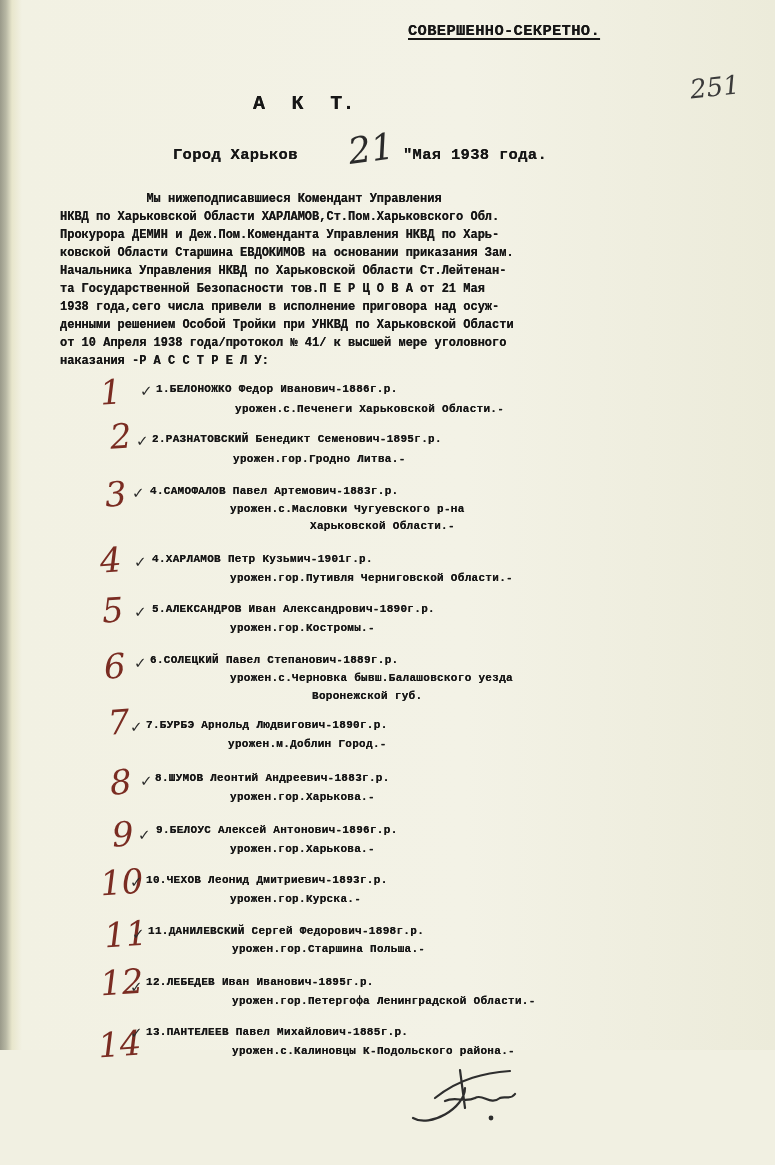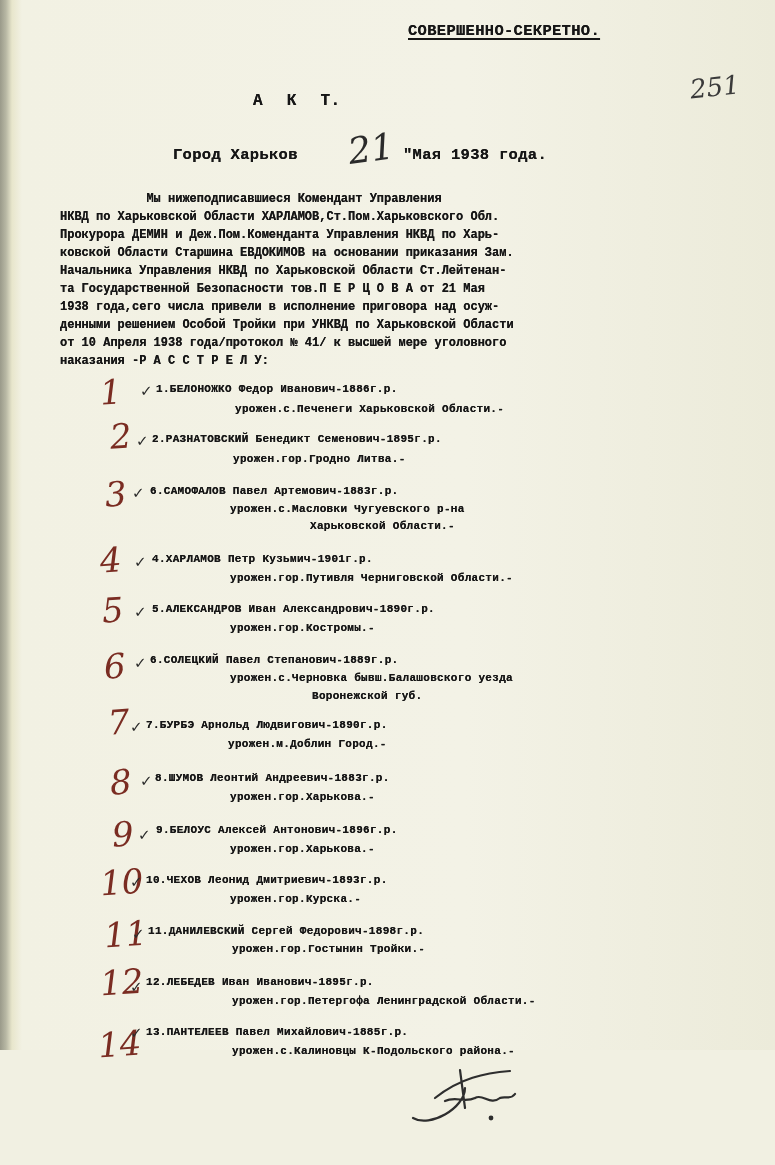--- a/index.html
+++ b/index.html
@@ -9,21 +9,21 @@
     font-family:"Liberation Mono","DejaVu Sans Mono",monospace;
     color:#1a1a1a;
   }
   .paper {
     position:absolute; left:0; top:0; width:775px; height:1050px;
     background:linear-gradient(90deg,#9a9a8a 0px,#b8b8a4 6px,#e8e6cc 12px,#f2f1e3 22px,#f3f2e6 60%,#ecebda 100%);
   }
   .tw { position:absolute; font-weight:bold; font-size:11px; letter-spacing:0.3px; white-space:pre; color:#161616; text-shadow:0 0 0.6px #222; }
   .classif { left:408px; top:22px; font-size:15.5px; text-decoration:underline; text-decoration-thickness:2px; text-underline-offset:3px; }
   .folio { position:absolute; left:690px; top:72px; font-family:"DejaVu Serif",serif; font-size:26px; font-style:italic; color:#3a3a3a; transform:rotate(-6deg); }
-  .title { left:253px; top:92px; font-size:16px; word-spacing:14px; }
+  .title { left:253px; top:92px; font-size:20px; word-spacing:14px; }
   .cityline { left:173px; top:146px; font-size:15.5px; }
   .day-hand { position:absolute; left:348px; top:128px; font-family:"DejaVu Serif",serif; font-style:italic; font-size:36px; color:#2a2a2a; transform:rotate(-8deg); }
   .monthyear { left:403px; top:146px; font-size:15.5px; }
   .body-line { left:60px; font-size:12px; letter-spacing:0px; }
   .red-mark { position:absolute; font-family:"DejaVu Serif",serif; font-style:italic; color:#7a2c22; font-size:34px; transform:rotate(-4deg); }
   .check { position:absolute; font-family:"DejaVu Sans",sans-serif; font-size:15px; color:#2a2a2a; }
   .signature { position:absolute; left:405px; top:1068px; width:120px; height:60px; }
 </style>
 </head>
 <body>
@@ -64,21 +64,21 @@
     <div>
       <div class="red-mark" style="left:110px;top:416px">2</div>
       <div class="check" style="left:136px;top:432px">✓</div>
       <div class="tw" style="left:152px;top:433px">2.РАЗНАТОВСКИЙ Бенедикт Семенович-1895г.р.</div>
       <div class="tw" style="left:233px;top:453px">урожен.гор.Гродно Литва.-</div>
     </div>
 
     <div>
       <div class="red-mark" style="left:105px;top:474px">3</div>
       <div class="check" style="left:132px;top:484px">✓</div>
-      <div class="tw" style="left:150px;top:485px">6.САМОФАЛОВ Павел Артемович-1883г.р.</div>
+      <div class="tw" style="left:150px;top:485px">4.САМОФАЛОВ Павел Артемович-1883г.р.</div>
       <div class="tw" style="left:230px;top:503px">урожен.с.Масловки Чугуевского р-на</div>
       <div class="tw" style="left:310px;top:520px">Харьковской Области.-</div>
     </div>
 
     <div>
       <div class="red-mark" style="left:100px;top:540px">4</div>
       <div class="check" style="left:134px;top:553px">✓</div>
       <div class="tw" style="left:152px;top:553px">4.ХАРЛАМОВ Петр Кузьмич-1901г.р.</div>
       <div class="tw" style="left:230px;top:572px">урожен.гор.Путивля Черниговской Области.-</div>
     </div>
@@ -123,21 +123,21 @@
       <div class="red-mark" style="left:100px;top:862px">10</div>
       <div class="check" style="left:130px;top:873px">✓</div>
       <div class="tw" style="left:146px;top:874px">10.ЧЕХОВ Леонид Дмитриевич-1893г.р.</div>
       <div class="tw" style="left:230px;top:893px">урожен.гор.Курска.-</div>
     </div>
 
     <div>
       <div class="red-mark" style="left:104px;top:914px">11</div>
       <div class="check" style="left:132px;top:925px">✓</div>
       <div class="tw" style="left:148px;top:925px">11.ДАНИЛЕВСКИЙ Сергей Федорович-1898г.р.</div>
-      <div class="tw" style="left:232px;top:943px">урожен.гор.Гостынин Тройки.-</div>
+      <div class="tw" style="left:232px;top:943px">урожен.гор.Старшина Польша.-</div>
     </div>
 
     <div>
       <div class="red-mark" style="left:100px;top:962px">12</div>
       <div class="check" style="left:130px;top:978px">✓</div>
       <div class="tw" style="left:146px;top:976px">12.ЛЕБЕДЕВ Иван Иванович-1895г.р.</div>
       <div class="tw" style="left:232px;top:995px">урожен.гор.Петергофа Ленинградской Области.-</div>
     </div>
 
     <div>

